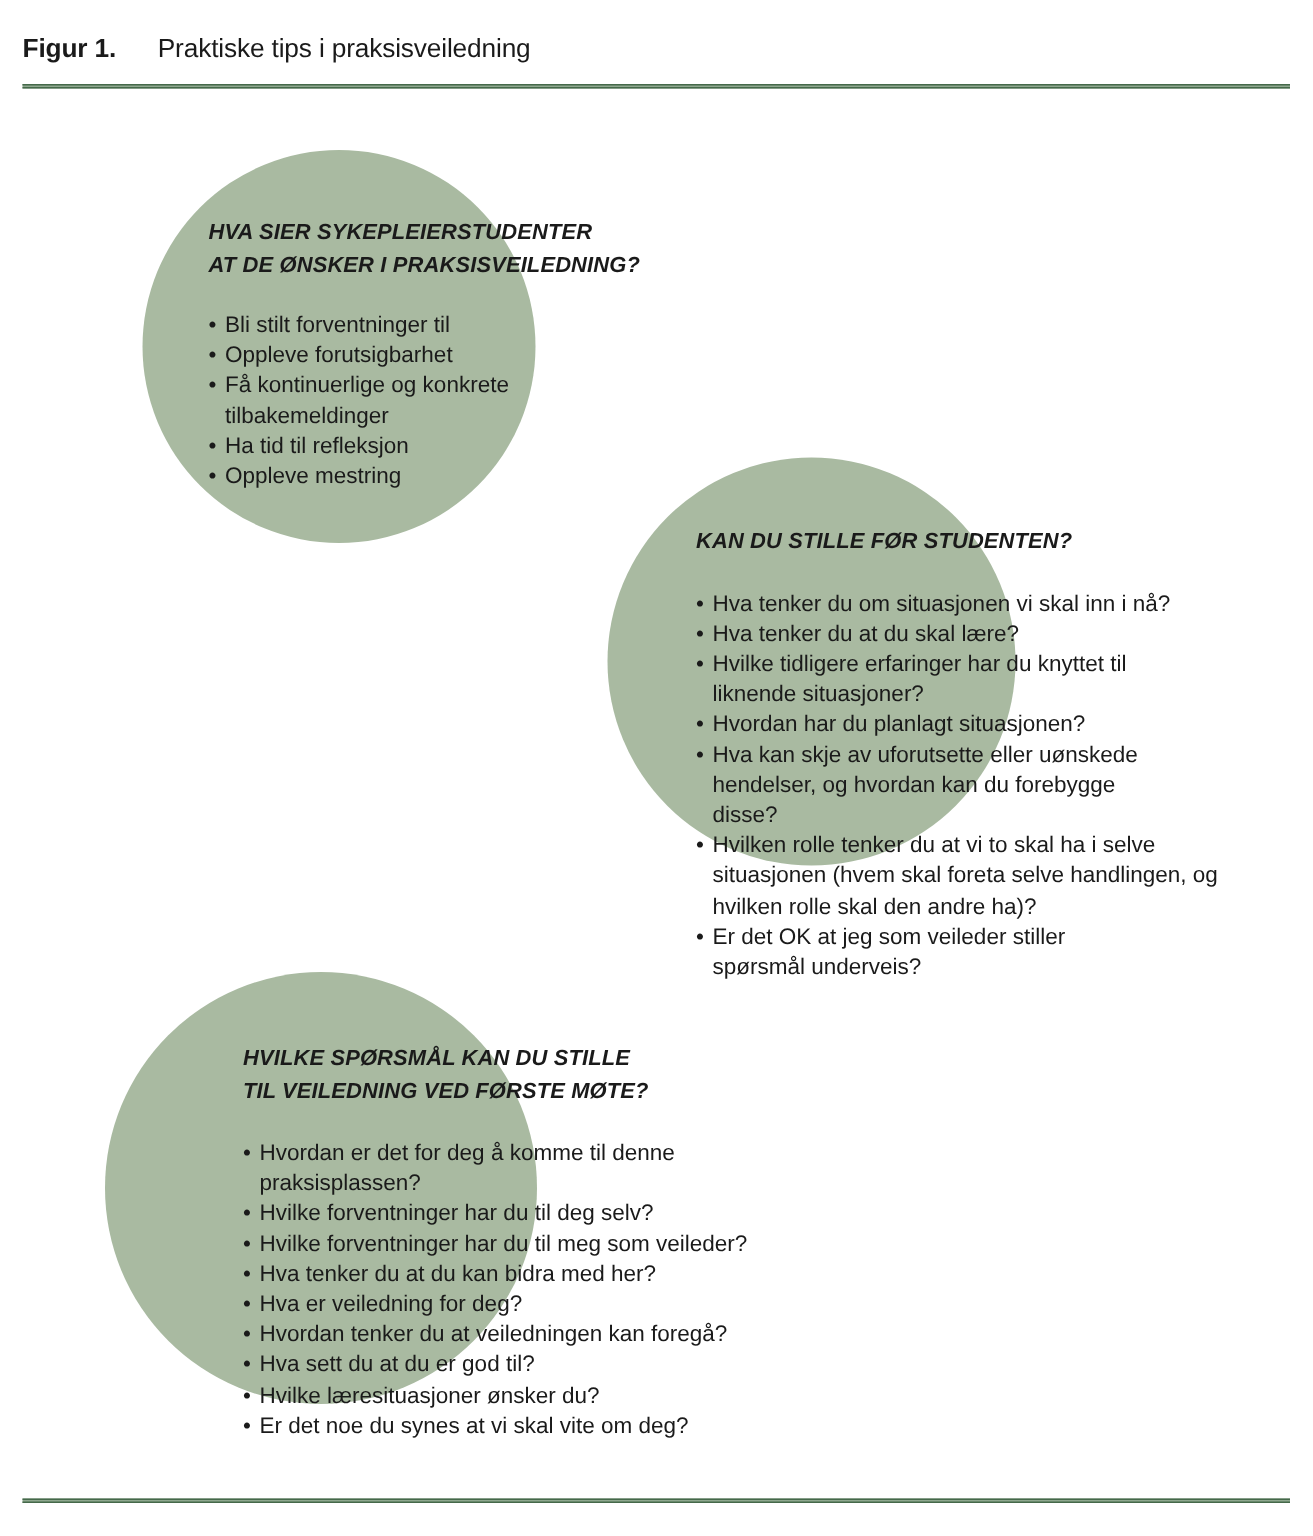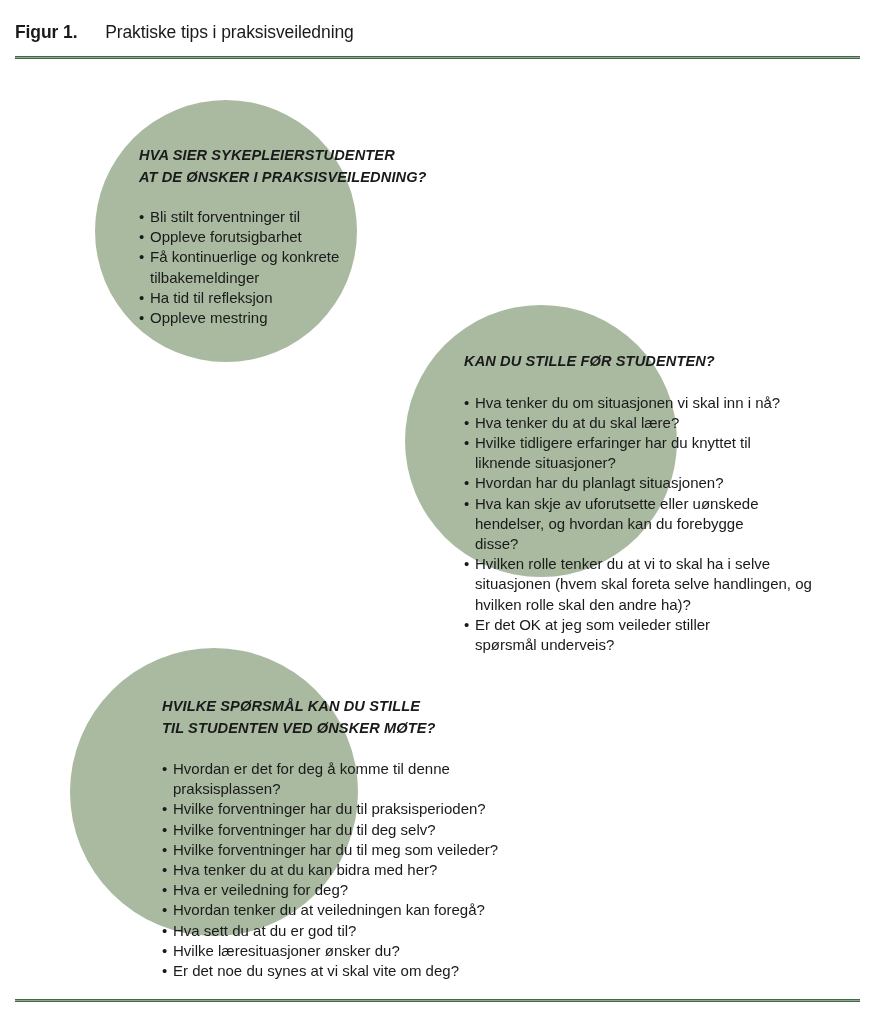--- a/index.html
+++ b/index.html
@@ -140,25 +140,24 @@
     <li style="white-space:nowrap;">Hvordan har du planlagt situasjonen?</li>
     <li style="max-width:305px;">Hva kan skje av uforutsette eller uønskede hendelser, og hvordan kan du forebygge disse?</li>
     <li style="max-width:340px;">Hvilken rolle tenker du at vi to skal ha i selve situasjonen (hvem skal foreta selve handlingen, og hvilken rolle skal den andre ha)?</li>
     <li style="max-width:255px;">Er det OK at jeg som veileder stiller spørsmål underveis?</li>
   </ul>
 </div>
 
 <div class="block" id="block-3">
   <div class="block-heading">
     <div>HVILKE SPØRSMÅL KAN DU STILLE</div>
-    <div>TIL STUDENTEN VED ØNSKER MØTE?</div>
+    <div>TIL VEILEDNING VED FØRSTE MØTE?</div>
   </div>
   <ul class="block-list">
     <li style="max-width:297px;">Hvordan er det for deg å komme til denne praksisplassen?</li>
-    <li style="white-space:nowrap;">Hvilke forventninger har du til praksisperioden?</li>
     <li style="white-space:nowrap;">Hvilke forventninger har du til deg selv?</li>
     <li style="white-space:nowrap;">Hvilke forventninger har du til meg som veileder?</li>
     <li style="white-space:nowrap;">Hva tenker du at du kan bidra med her?</li>
     <li style="white-space:nowrap;">Hva er veiledning for deg?</li>
     <li style="white-space:nowrap;">Hvordan tenker du at veiledningen kan foregå?</li>
     <li style="white-space:nowrap;">Hva sett du at du er god til?</li>
     <li style="white-space:nowrap;">Hvilke læresituasjoner ønsker du?</li>
     <li style="white-space:nowrap;">Er det noe du synes at vi skal vite om deg?</li>
   </ul>
 </div>

